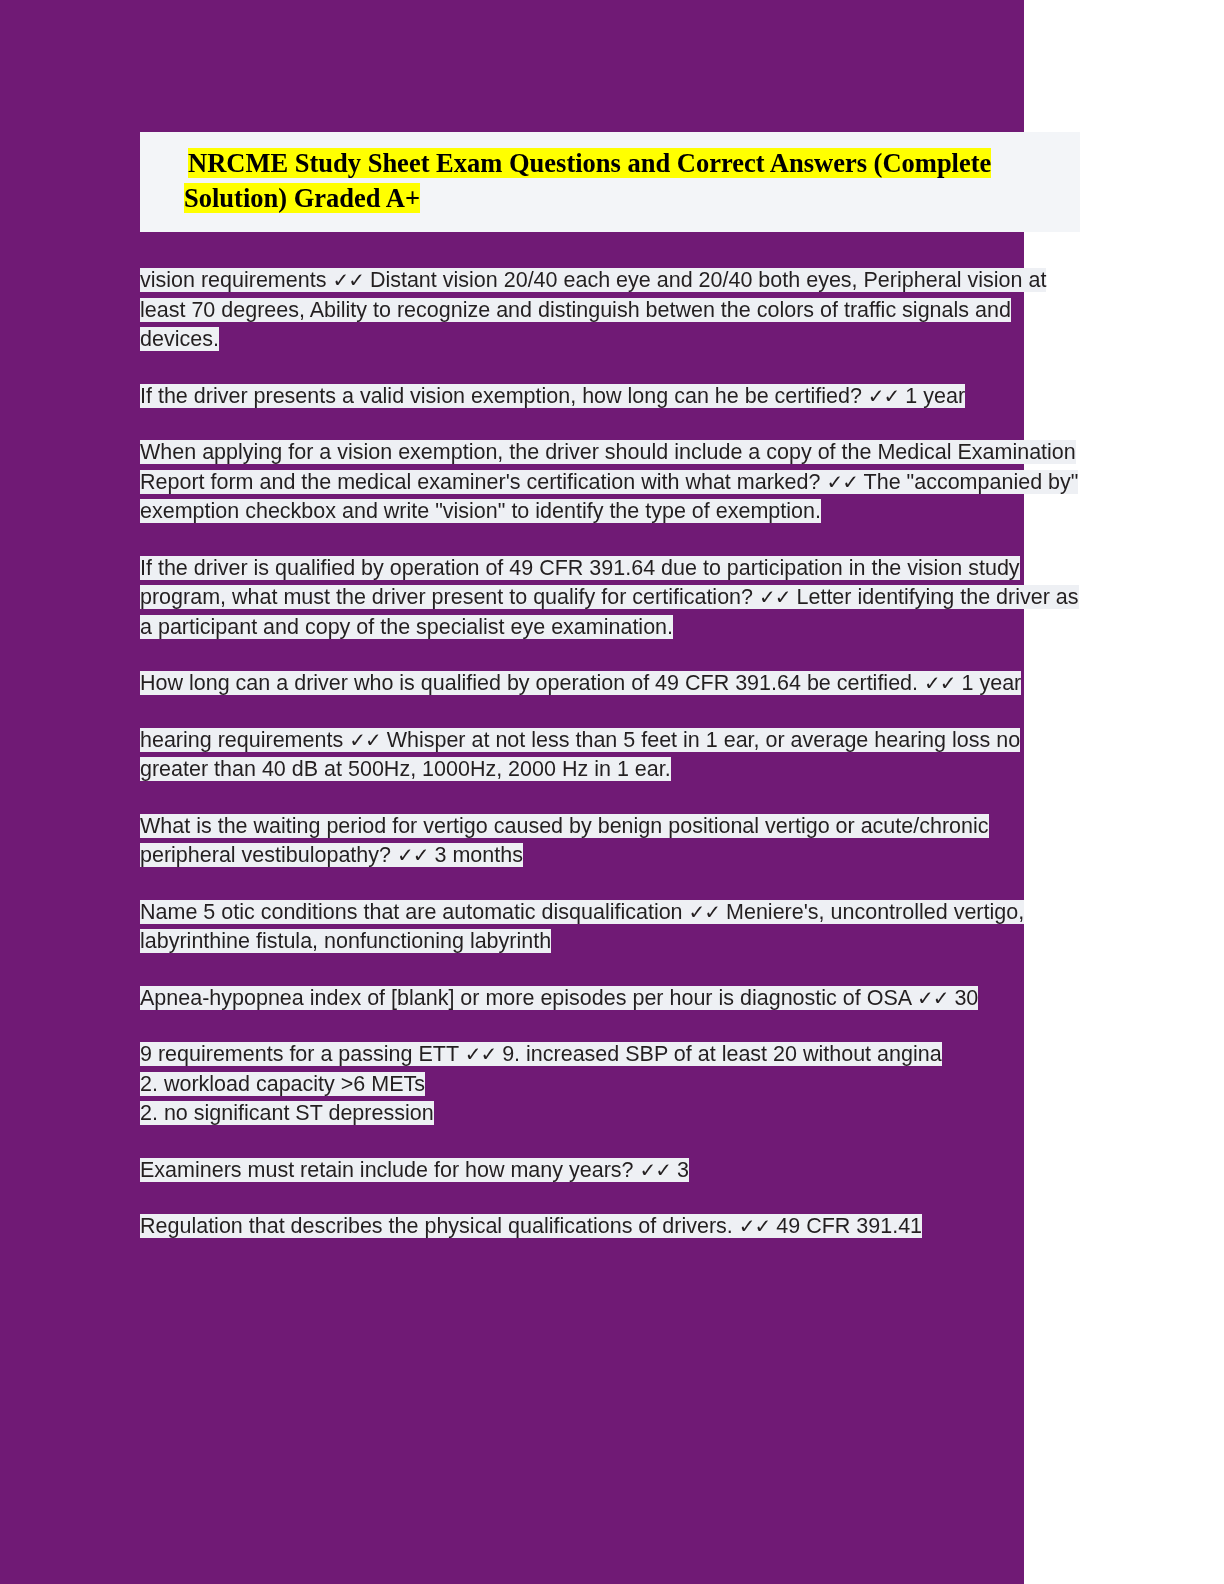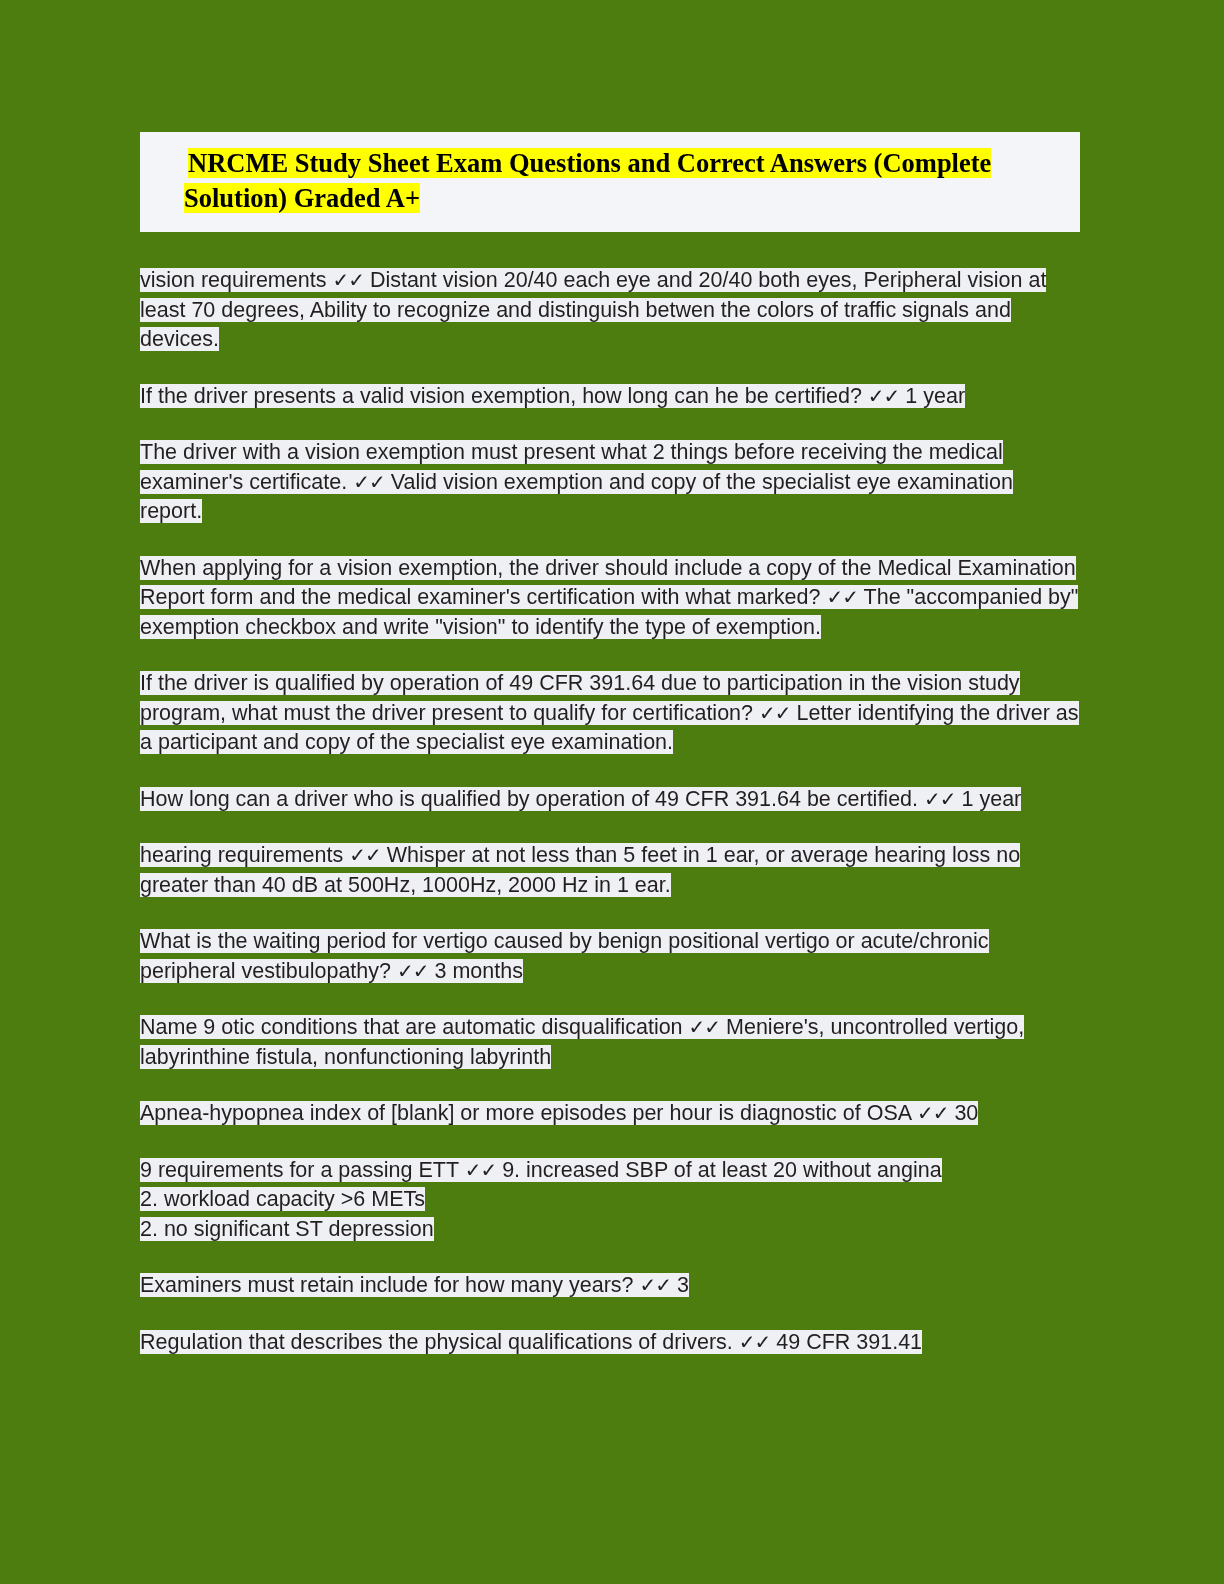--- a/index.html
+++ b/index.html
@@ -1,24 +1,24 @@
 <!DOCTYPE html>
 <html><head>
 <meta charset="utf-8">
 <style>
   html, body {
     margin: 0;
     padding: 0;
     background: #ffffff;
   }
   .page {
-    width: 1224px;
+    width: 1024px;
     height: 1584px;
     position: relative;
-    background: #4d7c0f;
+    background: #701a75;
     box-sizing: border-box;
     font-family: "Liberation Sans", sans-serif;
   }
   .doc-body {
     position: absolute;
     left: 140px;
     top: 132px;
     width: 940px;
   }
   .title-block {
@@ -72,33 +72,32 @@
       <div class="title-line first"><span class="hl">NRCME Study Sheet </span><span class="hl">Exam Questions and Correct Answers (Complete</span></div>
       <div class="title-line"><span class="hl">Solution) Graded A+</span></div>
     </div>
 
     <div class="content">
 
       <p class="para"><span class="shade"><span>vision requirements </span><span class="check">✓✓</span> <span>Distant vision 20/40 each eye and 20/40 both eyes, Peripheral vision at least 70 degrees, Ability to recognize and distinguish betwen the colors of traffic signals and devices.</span></span></p>
 
       <p class="para"><span class="shade"><span>If the driver presents a valid vision exemption, how long can he be certified? </span><span class="check">✓✓</span> <span>1 year</span></span></p>
 
-      <p class="para"><span class="shade"><span>The driver with a vision exemption must present what 2 things before receiving the medical examiner's certificate. </span><span class="check">✓✓</span> <span>Valid vision exemption and copy of the specialist eye examination report.</span></span></p>
 
       <p class="para"><span class="shade"><span>When applying for a vision exemption, the driver should include a copy of the Medical Examination Report form and the medical examiner's certification with what marked? </span><span class="check">✓✓</span> <span>The "accompanied by" exemption checkbox and write "vision" to identify the type of exemption.</span></span></p>
 
       <p class="para"><span class="shade"><span>If the driver is qualified by operation of 49 CFR 391.64 due to participation in the vision study program, what must the driver present to qualify for certification? </span><span class="check">✓✓</span> <span>Letter identifying the driver as a participant and copy of the specialist eye examination.</span></span></p>
 
       <p class="para"><span class="shade"><span>How long can a driver who is qualified by operation of 49 CFR 391.64 be certified. </span><span class="check">✓✓</span> <span>1 year</span></span></p>
 
       <p class="para"><span class="shade"><span>hearing requirements </span><span class="check">✓✓</span> <span>Whisper at not less than 5 feet in 1 ear, or average hearing loss no greater than 40 dB at 500Hz, 1000Hz, 2000 Hz in 1 ear.</span></span></p>
 
       <p class="para"><span class="shade"><span>What is the waiting period for vertigo caused by benign positional vertigo or acute/chronic peripheral vestibulopathy? </span><span class="check">✓✓</span> <span>3 months</span></span></p>
 
-      <p class="para"><span class="shade"><span>Name 9 otic conditions that are automatic disqualification </span><span class="check">✓✓</span> <span>Meniere's, uncontrolled vertigo, labyrinthine fistula, nonfunctioning labyrinth</span></span></p>
+      <p class="para"><span class="shade"><span>Name 5 otic conditions that are automatic disqualification </span><span class="check">✓✓</span> <span>Meniere's, uncontrolled vertigo, labyrinthine fistula, nonfunctioning labyrinth</span></span></p>
 
       <p class="para"><span class="shade"><span>Apnea-hypopnea index of [blank] or more episodes per hour is diagnostic of OSA </span><span class="check">✓✓</span> <span>30</span></span></p>
 
       <p class="para"><span class="shade"><span>9 requirements for a passing ETT </span><span class="check">✓✓</span> <span>9. increased SBP of at least 20 without angina</span></span><br><span class="shade">2. workload capacity &gt;6 METs</span><br><span class="shade">2. no significant ST depression</span></p>
 
       <p class="para"><span class="shade"><span>Examiners must retain include for how many years? </span><span class="check">✓✓</span> <span>3</span></span></p>
 
       <p class="para tight"><span class="shade"><span>Regulation that describes the physical qualifications of drivers. </span><span class="check">✓✓</span> <span>49 CFR 391.41</span></span></p>
 
     </div>

